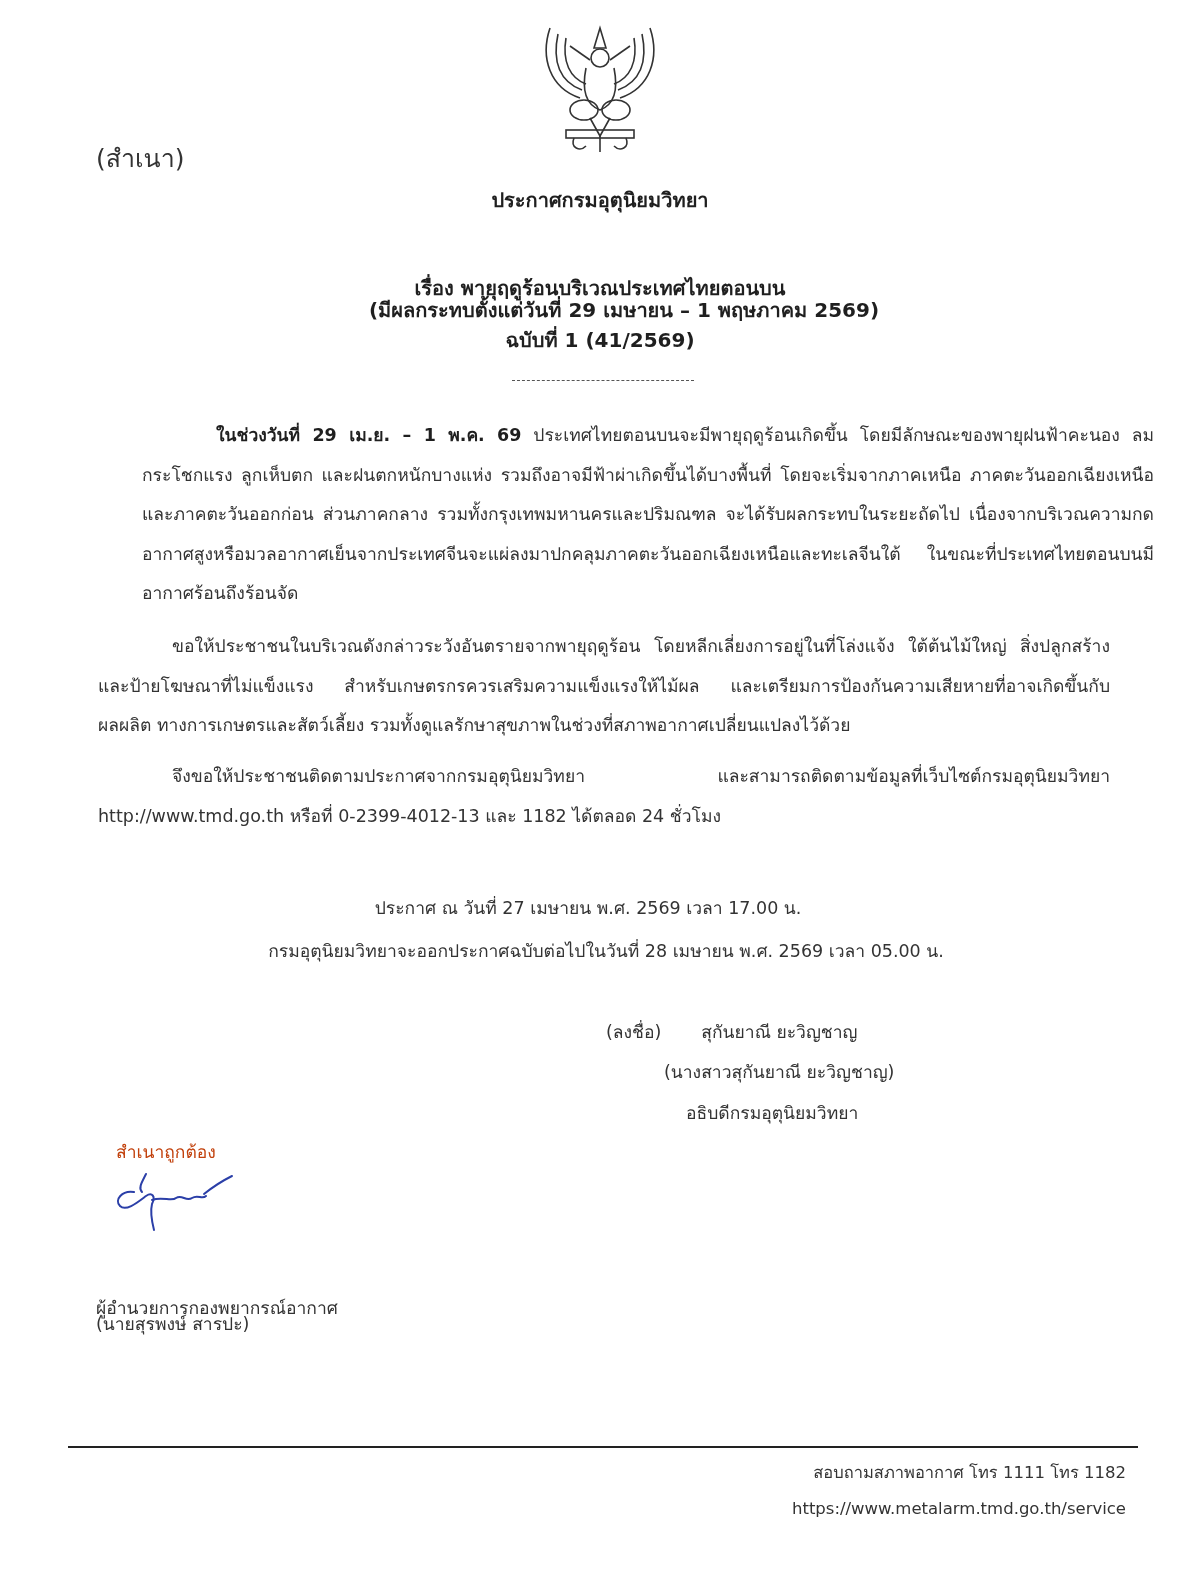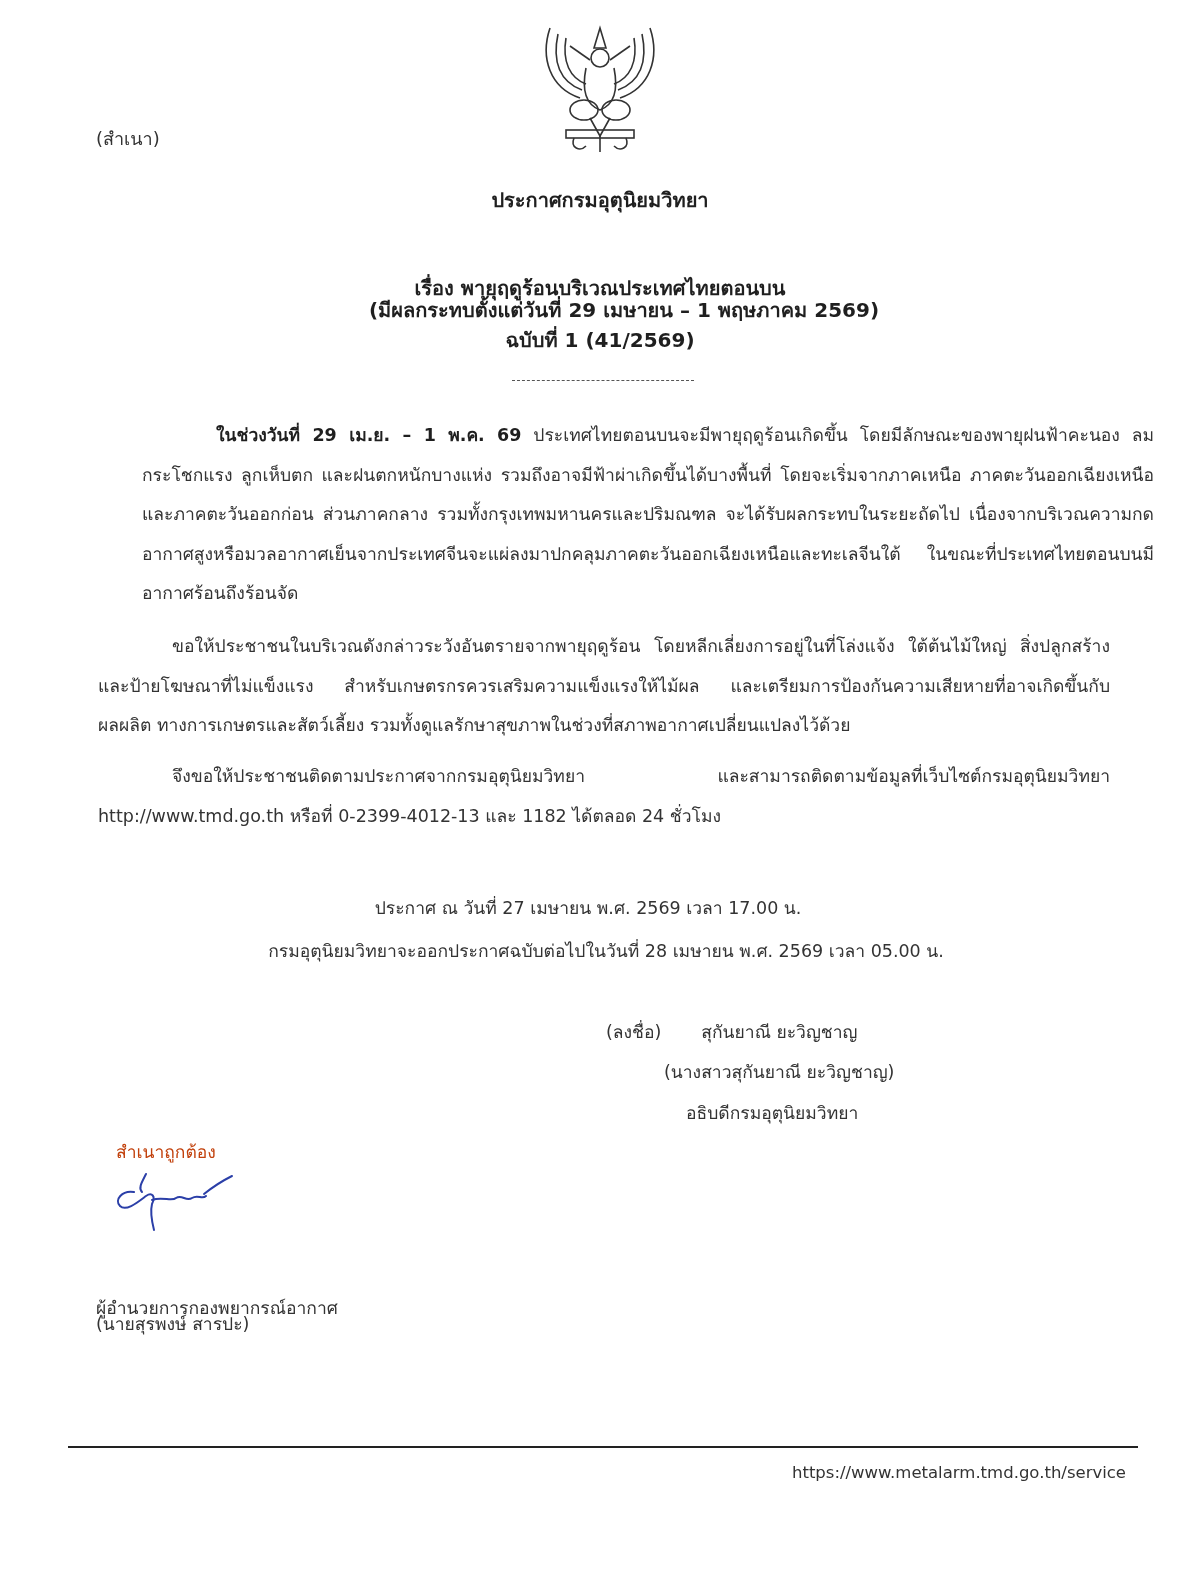--- a/index.html
+++ b/index.html
@@ -23,22 +23,22 @@
     .emblem {
       position: absolute;
       left: 530px;
       top: 18px;
       width: 140px;
       height: 140px;
     }
     .copy-label {
       position: absolute;
       left: 96px;
-      top: 124px;
-      font-size: 18px;
+      top: 138px;
+      font-size: 25px;
       color: #333;
     }
     .title-block {
       position: absolute;
       left: 0;
       width: 1200px;
       text-align: center;
       font-weight: bold;
       font-size: 20px;
       color: #1f1f1f;
@@ -178,16 +178,17 @@
       <path d="M22 20 C10 18 2 28 8 34 C14 40 26 30 34 24 C40 20 44 24 40 32 C38 40 40 50 42 58"></path>
       <path d="M40 28 C50 24 60 30 64 26 C70 22 74 30 80 26 C86 22 90 28 94 24"></path>
       <path d="M92 22 C102 14 112 8 120 4"></path>
     </g>
   </svg>
   <div class="cert-name">(นายสุรพงษ์ สารปะ)</div>
   <div class="cert-title">ผู้อำนวยการกองพยากรณ์อากาศ</div>
 
   <div class="footer-line"></div>
   <div class="footer-right">
+    <div>สอบถามสภาพอากาศ โทร 1111 โทร 1182</div>
     <div>https://www.metalarm.tmd.go.th/service</div>
   </div>
 
 </div>
 
 </body></html>

